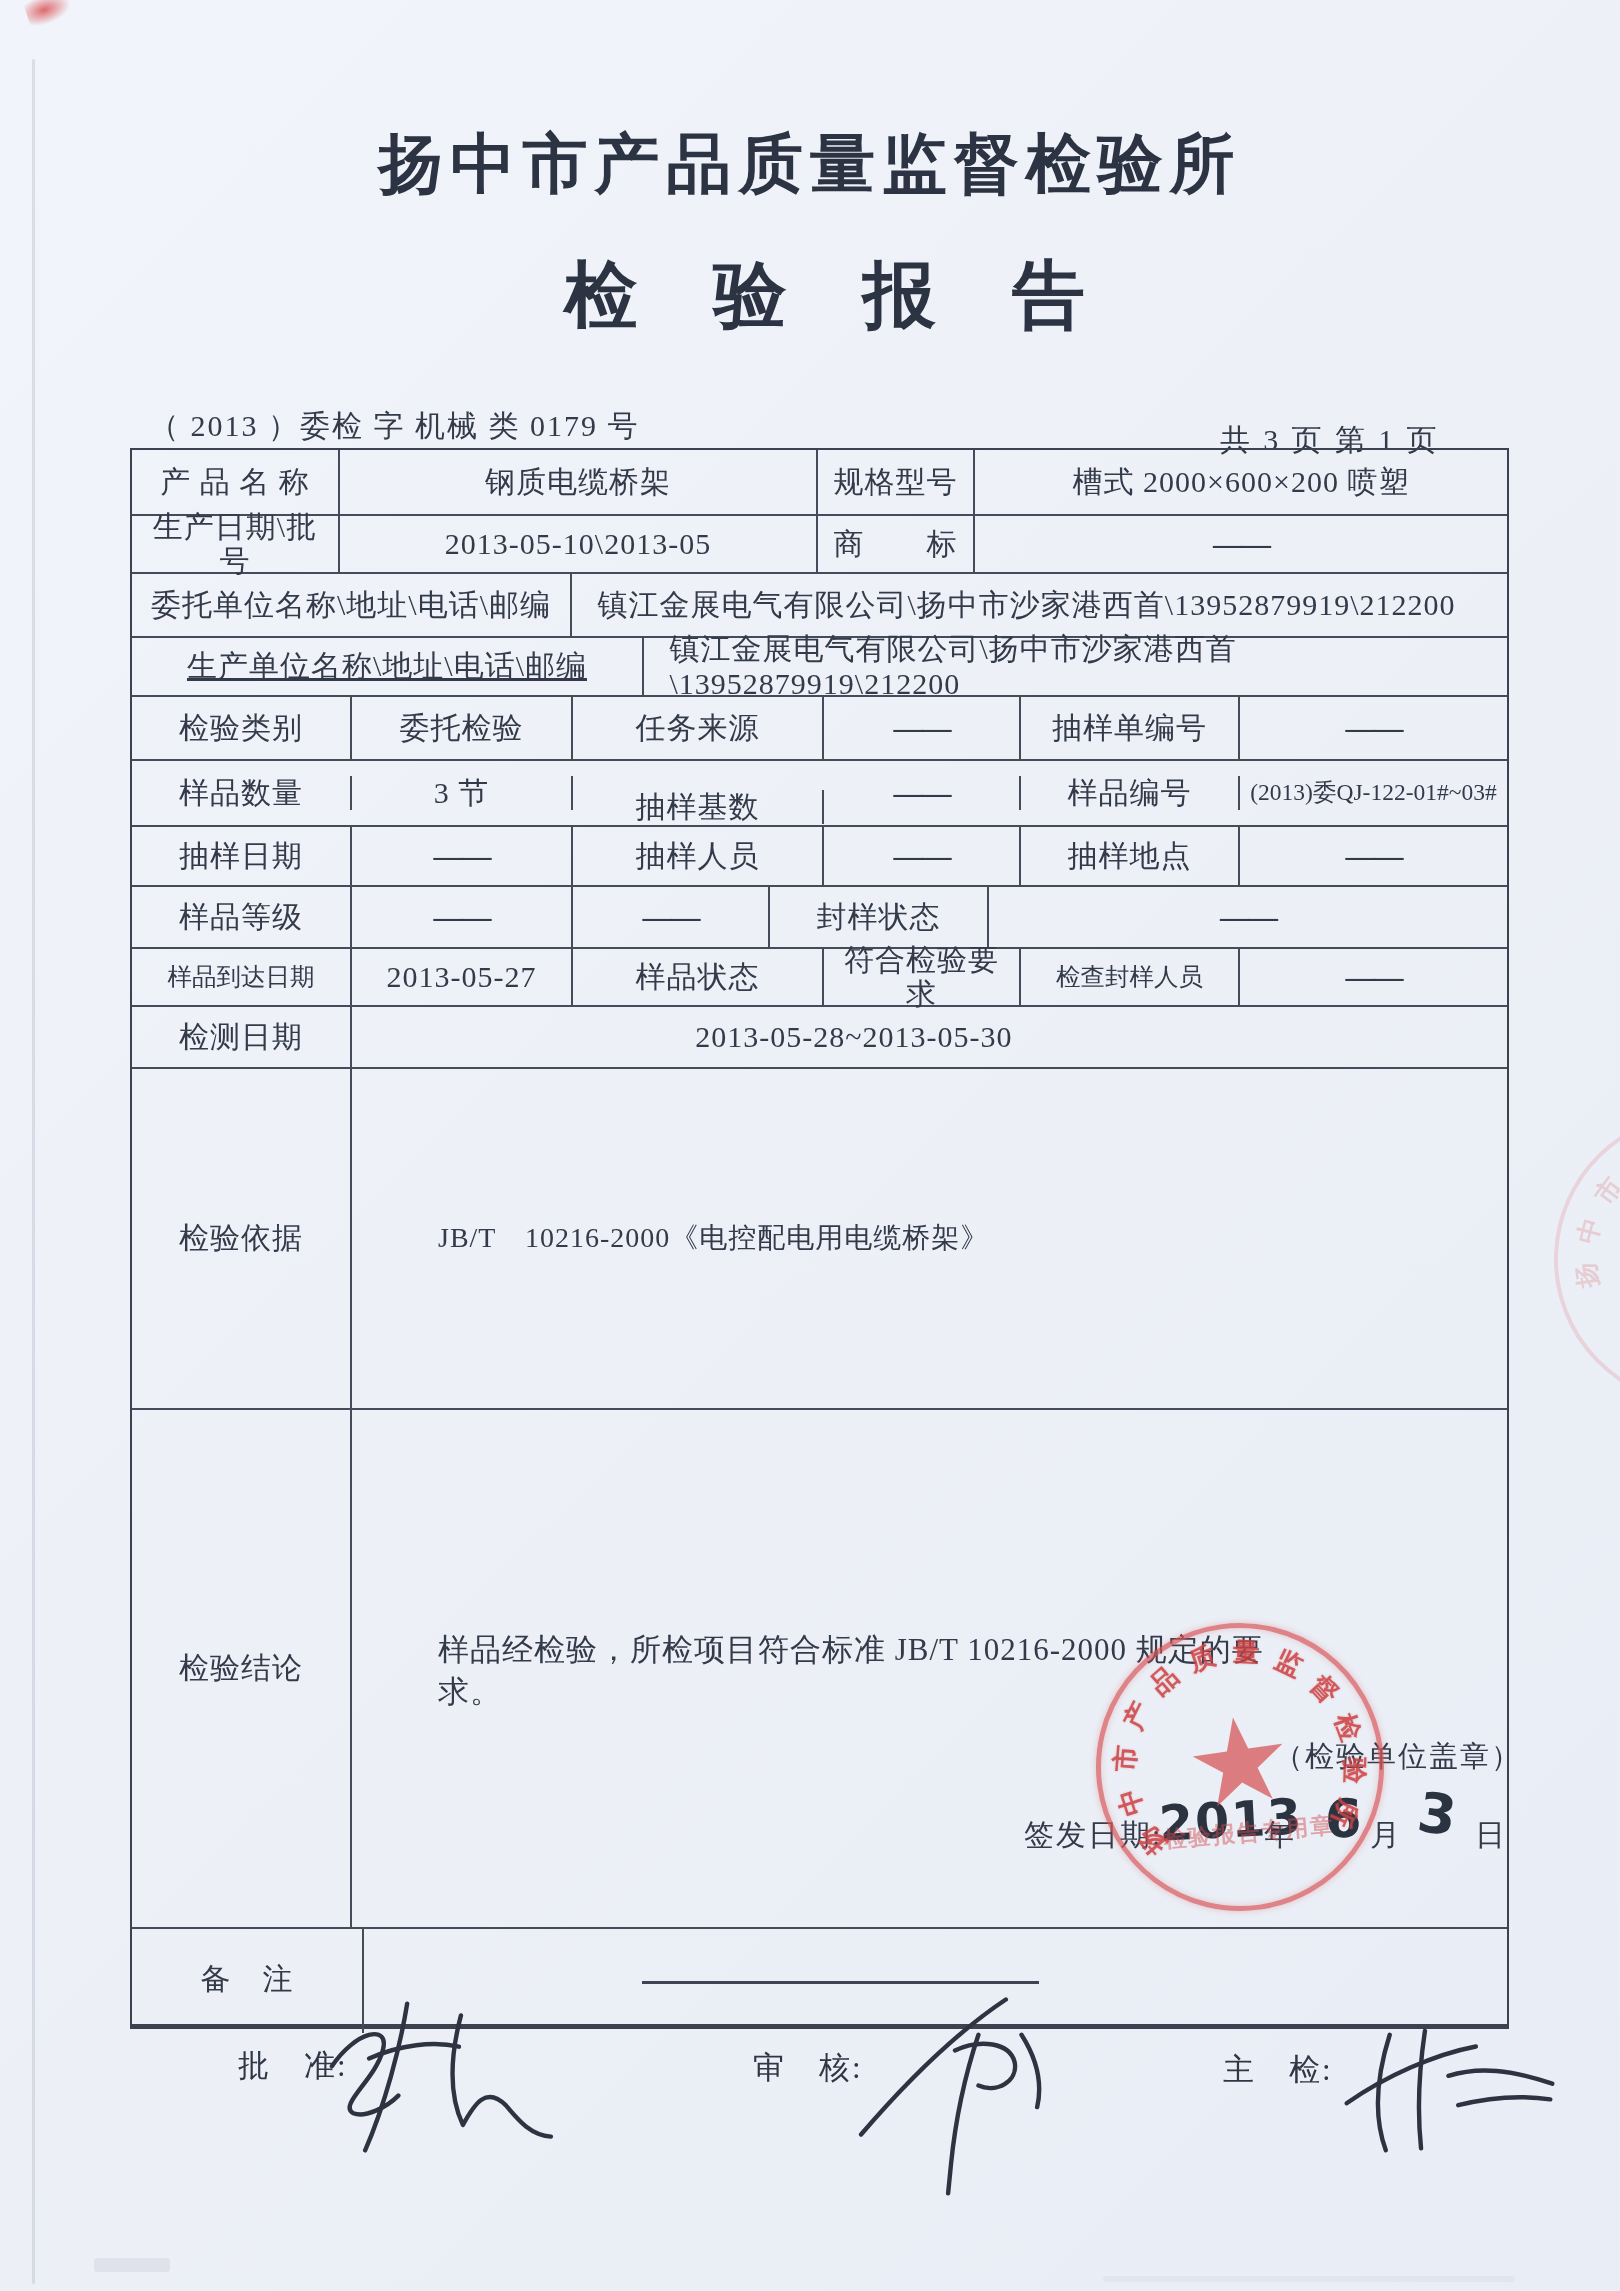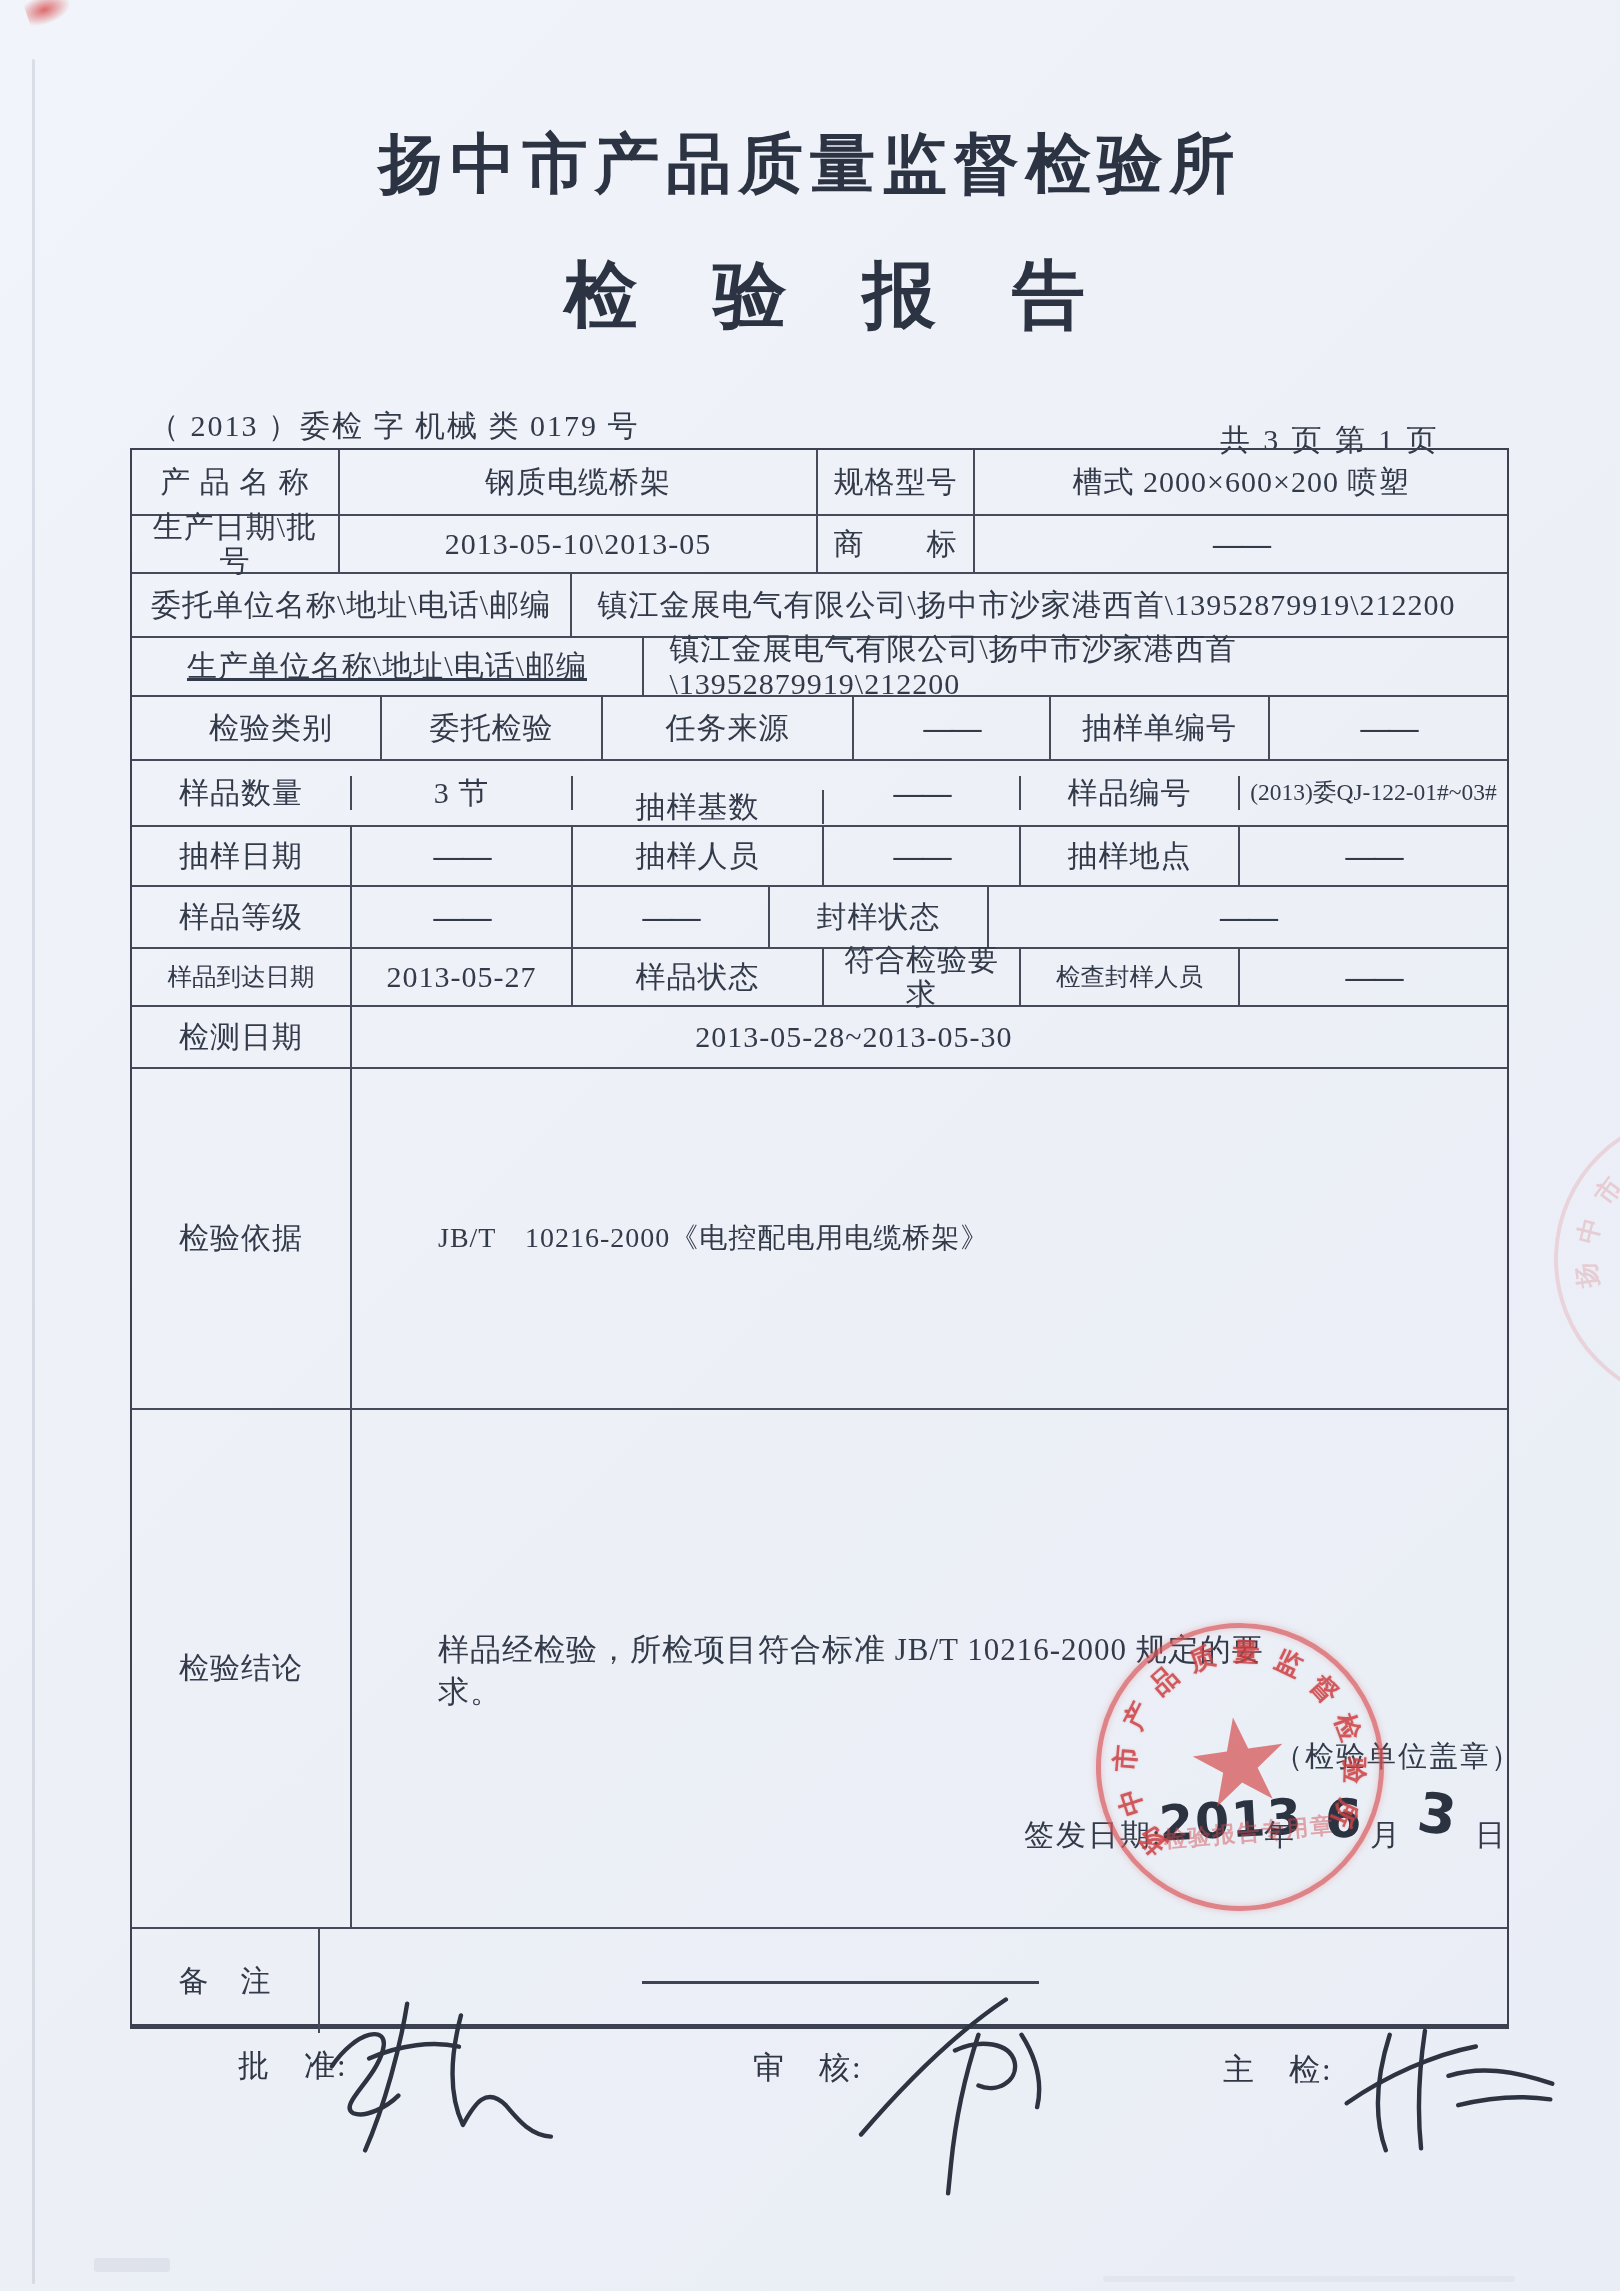--- a/index.html
+++ b/index.html
@@ -103,21 +103,21 @@
       <div class="cell" style="width:440px;">委托单位名称\地址\电话\邮编</div>
       <div class="cell left" style="padding-left:25.5px;">镇江金展电气有限公司\扬中市沙家港西首\13952879919\212200</div>
     </div>
 
     <div class="row" style="height:59px;">
       <div class="cell" style="width:512px;text-decoration:underline;">生产单位名称\地址\电话\邮编</div>
       <div class="cell left" style="padding-left:25.5px;">镇江金展电气有限公司\扬中市沙家港西首\13952879919\212200</div>
     </div>
 
     <div class="row" style="height:64px;">
-      <div class="cell" style="width:220px;margin-left:30px;">检验类别</div>
+      <div class="cell" style="width:220px;">检验类别</div>
       <div class="cell" style="width:221px;">委托检验</div>
       <div class="cell" style="width:251px;">任务来源</div>
       <div class="cell dash" style="width:197px;">——</div>
       <div class="cell" style="width:219px;">抽样单编号</div>
       <div class="cell dash">——</div>
     </div>
 
     <div class="row" style="height:66px;align-items:center;">
       <div class="cell" style="width:220px;">样品数量</div>
       <div class="cell" style="width:221px;">3 节</div>
@@ -162,21 +162,21 @@
       <div class="cell" style="width:220px;">检验依据</div>
       <div class="cell left" style="padding-left:86px; font-size:28px;">JB/T　10216-2000《电控配电用电缆桥架》</div>
     </div>
 
     <div class="row" style="height:519px;">
       <div class="cell" style="width:220px;">检验结论</div>
       <div class="cell"></div>
     </div>
 
     <div class="row" style="height:106px;">
-      <div class="cell" style="width:188px;">备　注</div>
+      <div class="cell" style="width:232px;font-family:Liberation Mono, monospace;">备　注</div>
       <div class="cell"></div>
     </div>
   </div>
 
   <div class="free-text" style="left:438px; top:1629px; width:863px;">样品经检验，所检项目符合标准 JB/T 10216-2000 规定的要求。</div>
   <div class="seal-caption">（检验单位盖章）</div>
   <div class="issue-line">签发日期:</div>
   <div class="hand hand-year">2013</div>
   <div class="free-text unit-year">年</div>
   <div class="hand hand-month">6</div>

